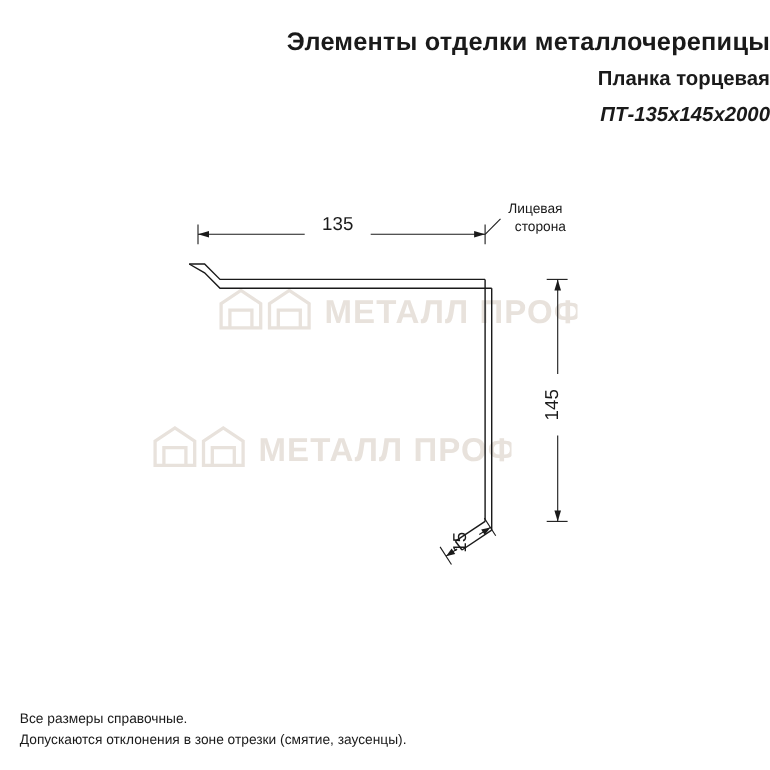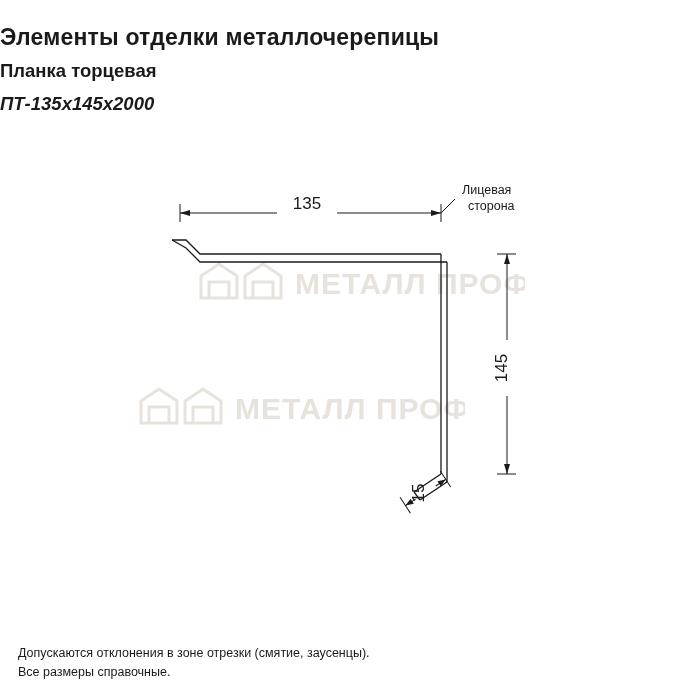--- a/index.html
+++ b/index.html
@@ -17,21 +17,21 @@
   }
   .page {
     position: absolute;
     inset: 0;
   }
   .title-block {
     position: absolute;
     top: 22px;
     left: 0;
     width: 700px;
-    text-align: left;
+    text-align: right;
   }
   .main-title {
     font-size: 23px;
     font-weight: bold;
     letter-spacing: 0.2px;
     line-height: 30px;
   }
   .sub-title {
     margin-top: 6px;
     font-size: 18.5px;
@@ -176,17 +176,17 @@
           <path d="M400 343 L408 340 L408 346 Z" fill="#1a1a1a" stroke="none"></path>
           <path d="M448 343 L440 340 L440 346 Z" fill="#1a1a1a" stroke="none"></path>
         </g>
       </g>
       <text class="dim-label" x="424" y="343" text-anchor="middle" transform="rotate(-90 424 343)">15</text>
 
     </svg>
   </div>
 
   <div class="footer">
+    <div>Все размеры справочные.</div>
     <div>Допускаются отклонения в зоне отрезки (смятие, заусенцы).</div>
-    <div>Все размеры справочные.</div>
   </div>
 
 </div>
 
 </body></html>

